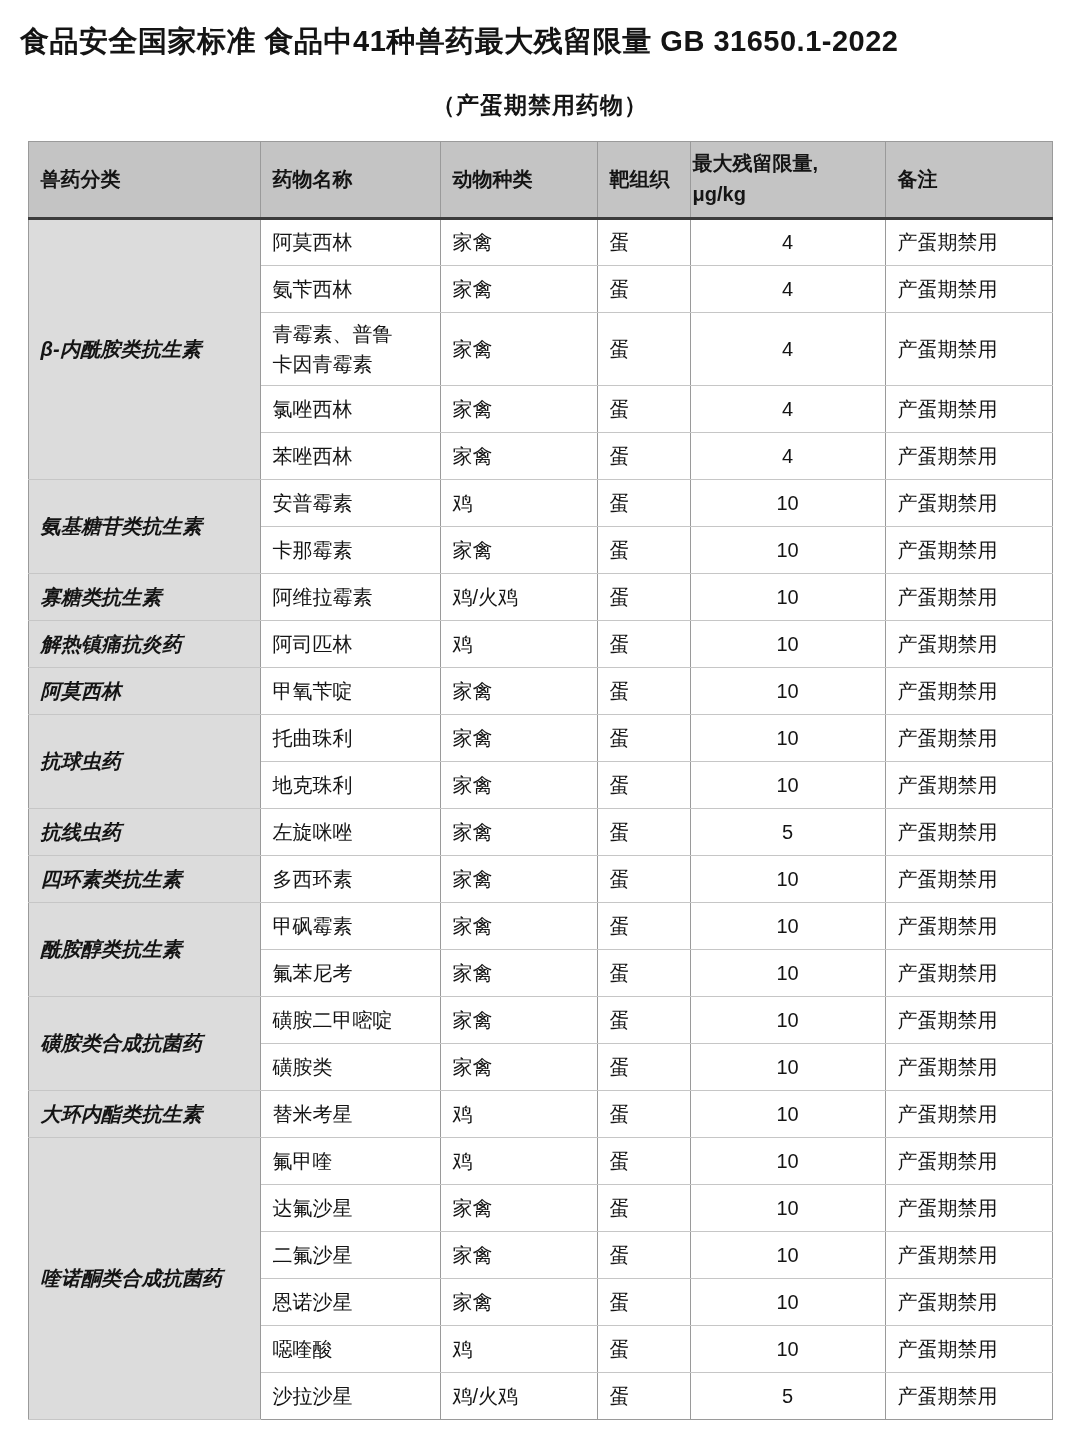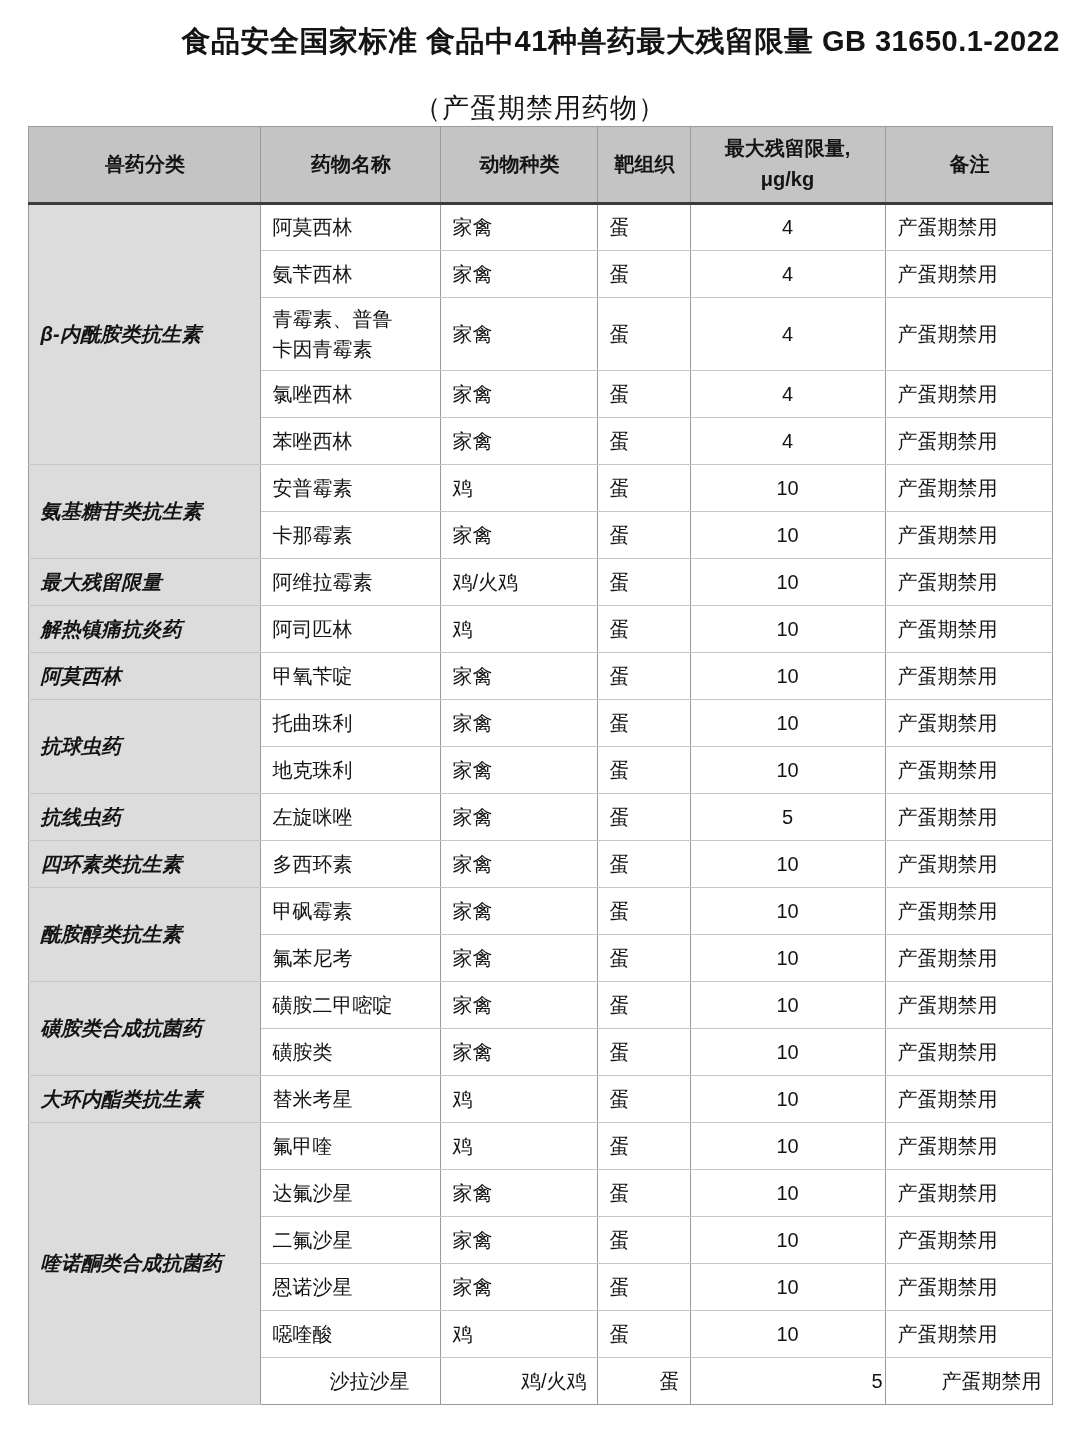--- a/index.html
+++ b/index.html
@@ -18,45 +18,46 @@
     width: 1080px;
     font-family: "Liberation Sans", "DejaVu Sans", sans-serif;
     color: var(--text);
   }
   .page {
     width: 1080px;
     min-height: 1438px;
     padding-top: 24px;
   }
   .title {
-    text-align: right;
+    text-align: left;
     font-size: 29px;
     font-weight: bold;
     line-height: 1.2;
     letter-spacing: 0.5px;
     margin: 0 20px 0 20px;
   }
   .subtitle {
     text-align: center;
-    font-size: 27px;
-    font-weight: normal;
+    font-size: 23px;
+    font-weight: bold;
     margin-top: 31px;
+    margin-bottom: 20px;
     letter-spacing: 1px;
   }
   table.mrl {
     width: 1024px;
     margin: 0 auto;
     border-collapse: collapse;
     table-layout: fixed;
   }
   table.mrl th {
     background: var(--header-bg);
     font-weight: bold;
     font-size: 20px;
-    text-align: center;
+    text-align: left;
     vertical-align: middle;
     height: 77px;
     padding: 4px 10px 4px 12px;
     border: 1px solid var(--grid);
     border-bottom: 3px solid var(--header-rule);
     line-height: 1.55;
   }
   table.mrl th.center {
     white-space: pre-line;
     padding: 4px 2px;
@@ -74,21 +75,21 @@
     background: #ffffff;
   }
   table.mrl td.cat {
     background: var(--category-bg);
     font-weight: bold;
     letter-spacing: 0.2px;
     font-style: italic;
   }
   table.mrl td.drug { padding-right: 30px; }
   table.mrl td.num { text-align: center; padding-left: 2px; padding-right: 2px; }
-  table.mrl tr:last-child td { border-bottom: 1px solid var(--grid); text-align: right; }
+  table.mrl tr:last-child td { border-bottom: 1px solid var(--grid); }
 </style>
 </head>
 <body>
 
 <div class="page">
   <div class="title">食品安全国家标准 食品中41种兽药最大残留限量 GB 31650.1-2022</div>
   <div class="subtitle">（产蛋期禁用药物）</div>
 
   <table class="mrl">
     <colgroup>
@@ -156,21 +157,21 @@
           <td>产蛋期禁用</td>
         </tr>
         <tr>
           <td class="drug">卡那霉素</td>
           <td>家禽</td>
           <td>蛋</td>
           <td class="num">10</td>
           <td>产蛋期禁用</td>
         </tr>
         <tr>
-          <td class="cat" rowspan="1">最大残留限量</td>
+          <td class="cat" rowspan="1">寡糖类抗生素</td>
           <td class="drug">阿维拉霉素</td>
           <td>鸡/火鸡</td>
           <td>蛋</td>
           <td class="num">10</td>
           <td>产蛋期禁用</td>
         </tr>
         <tr>
           <td class="cat" rowspan="1">解热镇痛抗炎药</td>
           <td class="drug">阿司匹林</td>
           <td>鸡</td>

